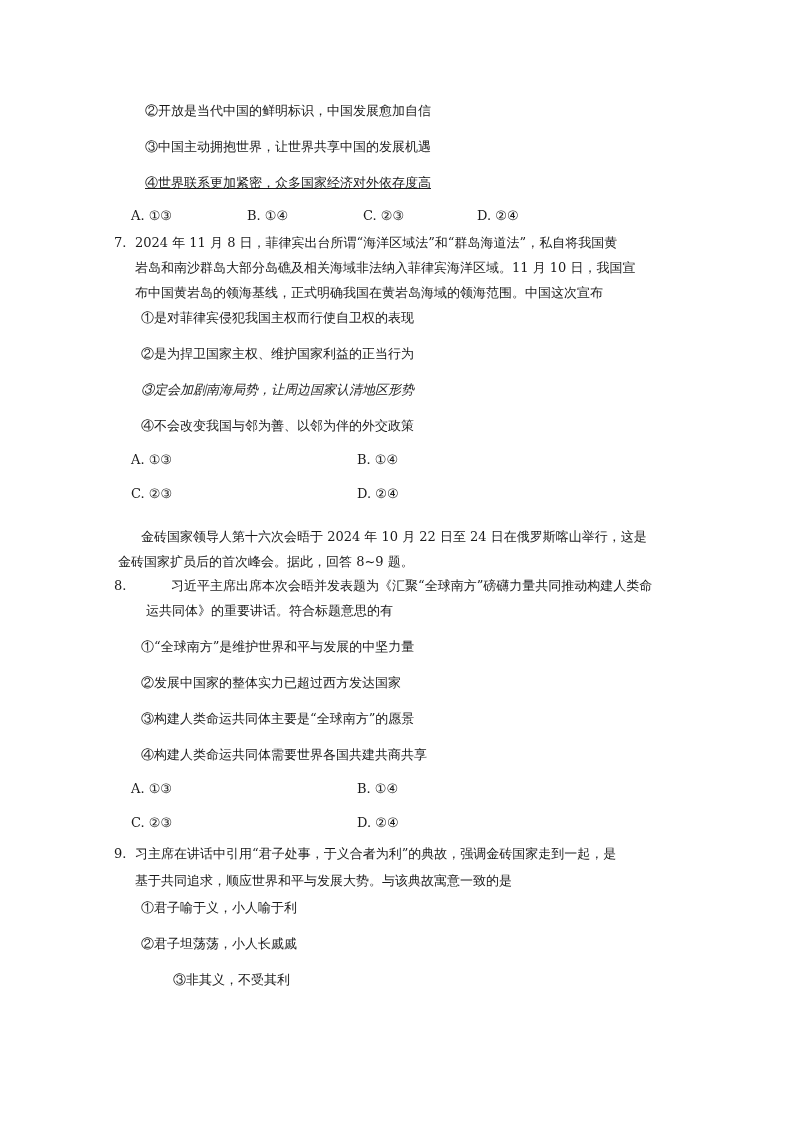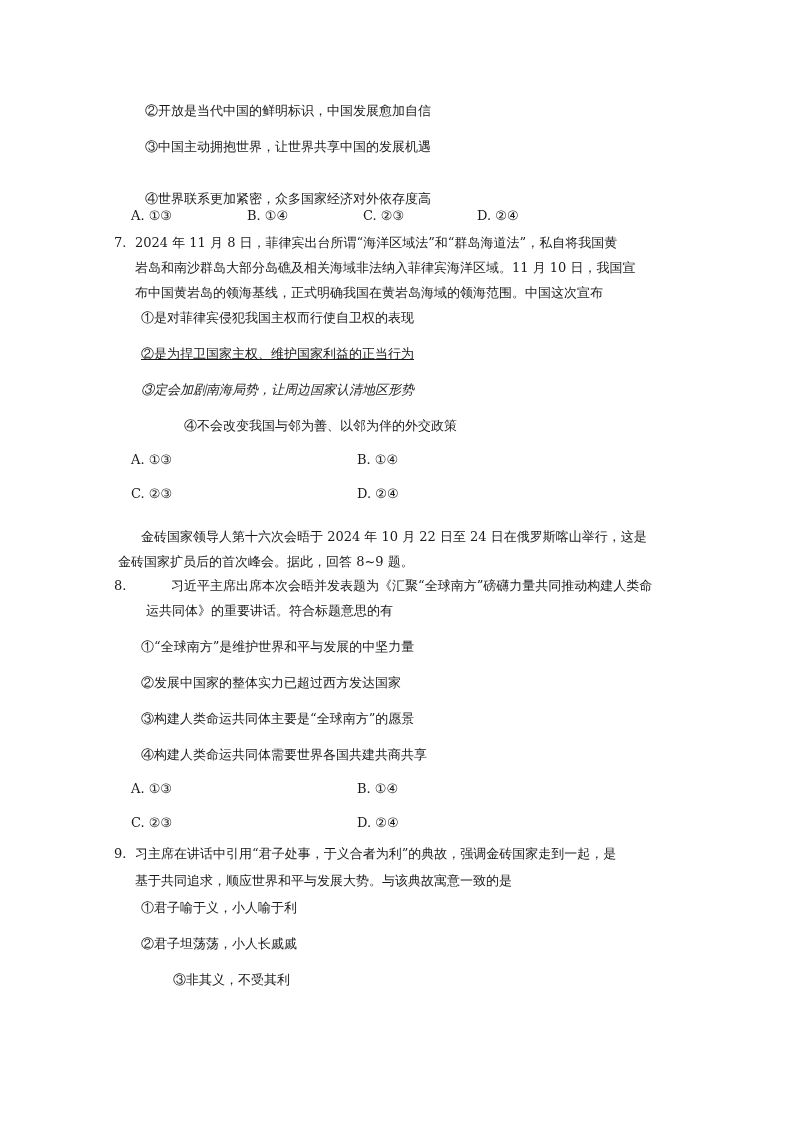--- a/index.html
+++ b/index.html
@@ -6,34 +6,34 @@
   body { width: 794px; height: 1123px; position: relative; overflow: hidden;
          font-family: "DejaVu Serif", "Liberation Serif", serif; color: #1a1a1a; font-size: 13px; }
   .line { position: absolute; white-space: nowrap; line-height: 18px; }
   .opt { position: absolute; white-space: nowrap; line-height: 18px; }
 </style>
 </head>
 <body>
 
 <div class="line" style="left:145px;top:102px;">②开放是当代中国的鲜明标识，中国发展愈加自信</div>
 <div class="line" style="left:145px;top:138px;">③中国主动拥抱世界，让世界共享中国的发展机遇</div>
-<div class="line" style="left:145px;top:190px;">④世界联系更加紧密，众多国家经济对外依存度高</div>
+<div class="line" style="left:145px;top:174px;text-decoration:underline;">④世界联系更加紧密，众多国家经济对外依存度高</div>
 <div class="opt" style="left:131px;top:207px;">A. ①③</div>
 <div class="opt" style="left:247px;top:207px;">B. ①④</div>
 <div class="opt" style="left:363px;top:207px;">C. ②③</div>
 <div class="opt" style="left:477px;top:207px;">D. ②④</div>
 
 <div class="line" style="left:114px;top:234px;">7.</div>
 <div class="line" style="left:135px;top:234px;">2024 年 11 月 8 日，菲律宾出台所谓“海洋区域法”和“群岛海道法”，私自将我国黄</div>
 <div class="line" style="left:135px;top:259px;">岩岛和南沙群岛大部分岛礁及相关海域非法纳入菲律宾海洋区域。11 月 10 日，我国宣</div>
 <div class="line" style="left:135px;top:284px;">布中国黄岩岛的领海基线，正式明确我国在黄岩岛海域的领海范围。中国这次宣布</div>
 <div class="line" style="left:141px;top:309px;">①是对菲律宾侵犯我国主权而行使自卫权的表现</div>
-<div class="line" style="left:141px;top:345px;text-decoration:underline;">②是为捍卫国家主权、维护国家利益的正当行为</div>
+<div class="line" style="left:141px;top:345px;">②是为捍卫国家主权、维护国家利益的正当行为</div>
 <div class="line" style="left:141px;top:381px;font-style:italic;">③定会加剧南海局势，让周边国家认清地区形势</div>
-<div class="line" style="left:141px;top:417px;margin-left:43px;">④不会改变我国与邻为善、以邻为伴的外交政策</div>
+<div class="line" style="left:141px;top:417px;">④不会改变我国与邻为善、以邻为伴的外交政策</div>
 <div class="opt" style="left:131px;top:451px;">A. ①③</div>
 <div class="opt" style="left:357px;top:451px;">B. ①④</div>
 <div class="opt" style="left:131px;top:485px;">C. ②③</div>
 <div class="opt" style="left:357px;top:485px;">D. ②④</div>
 
 <div class="line" style="left:141px;top:528px;">金砖国家领导人第十六次会晤于 2024 年 10 月 22 日至 24 日在俄罗斯喀山举行，这是</div>
 <div class="line" style="left:118px;top:553px;">金砖国家扩员后的首次峰会。据此，回答 8~9 题。</div>
 
 <div class="line" style="left:114px;top:577px;">8.</div>
 <div class="line" style="left:131px;top:577px;margin-left:40px;">习近平主席出席本次会晤并发表题为《汇聚“全球南方”磅礴力量共同推动构建人类命</div>

